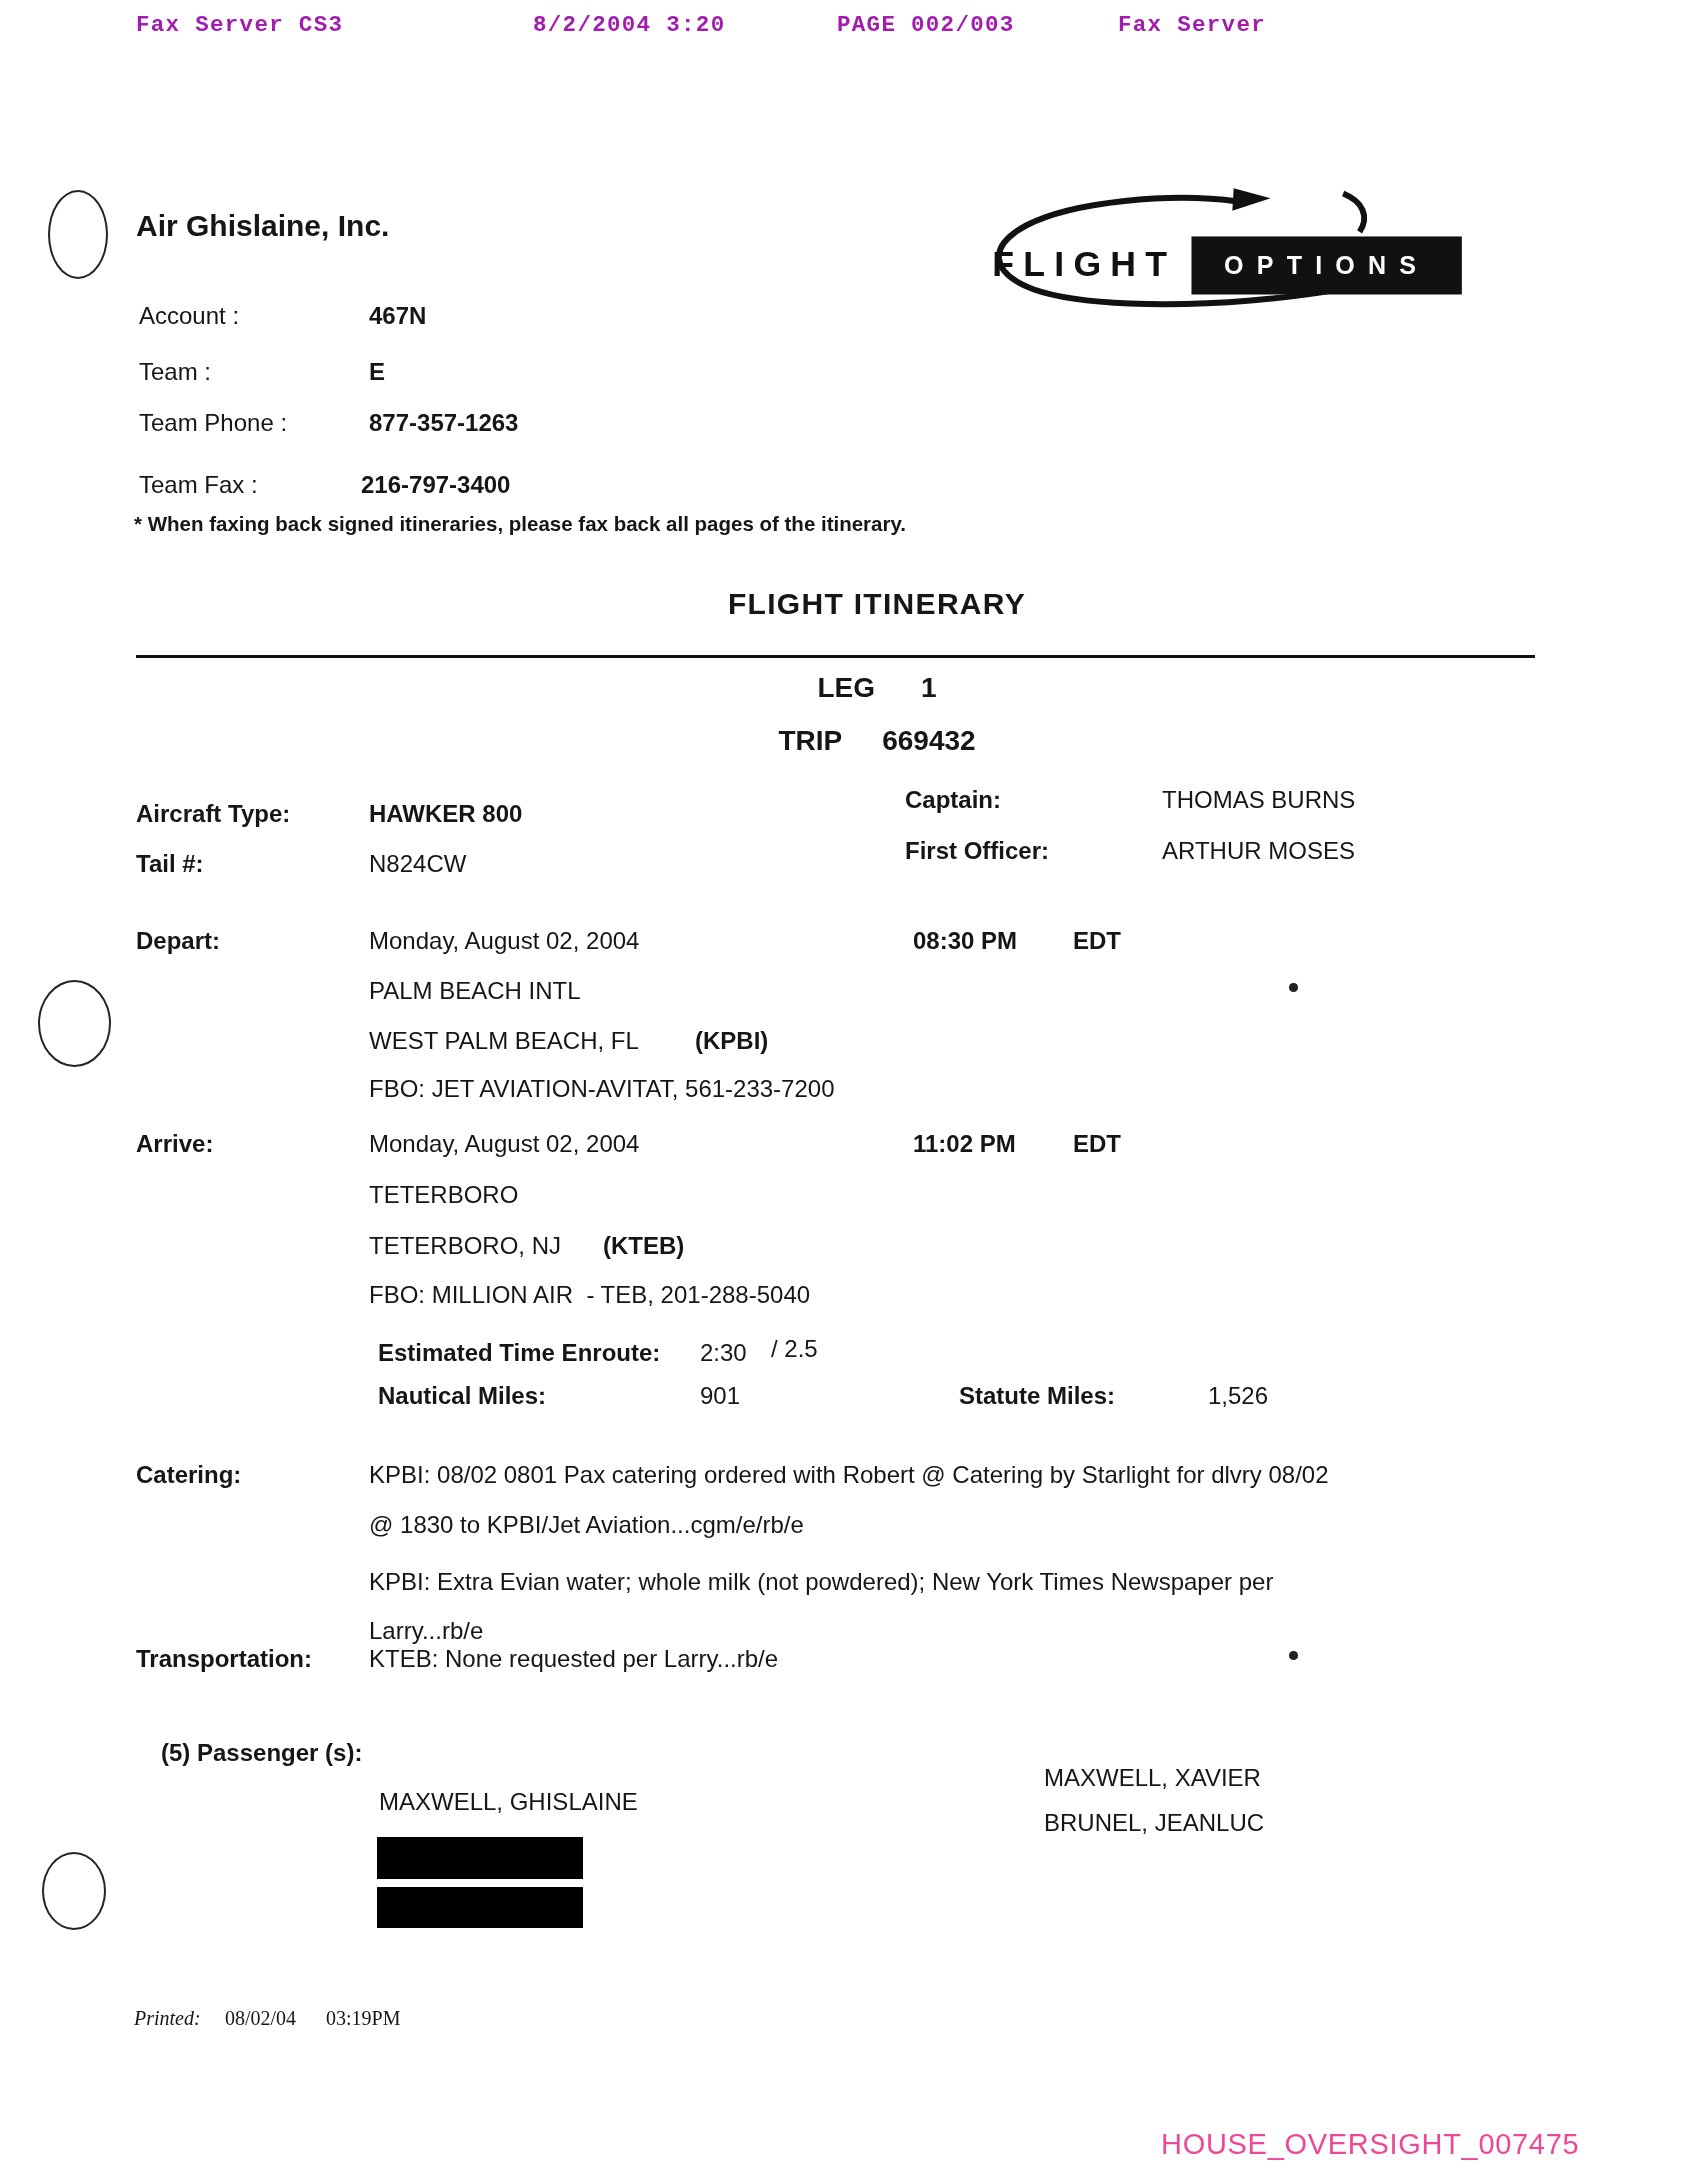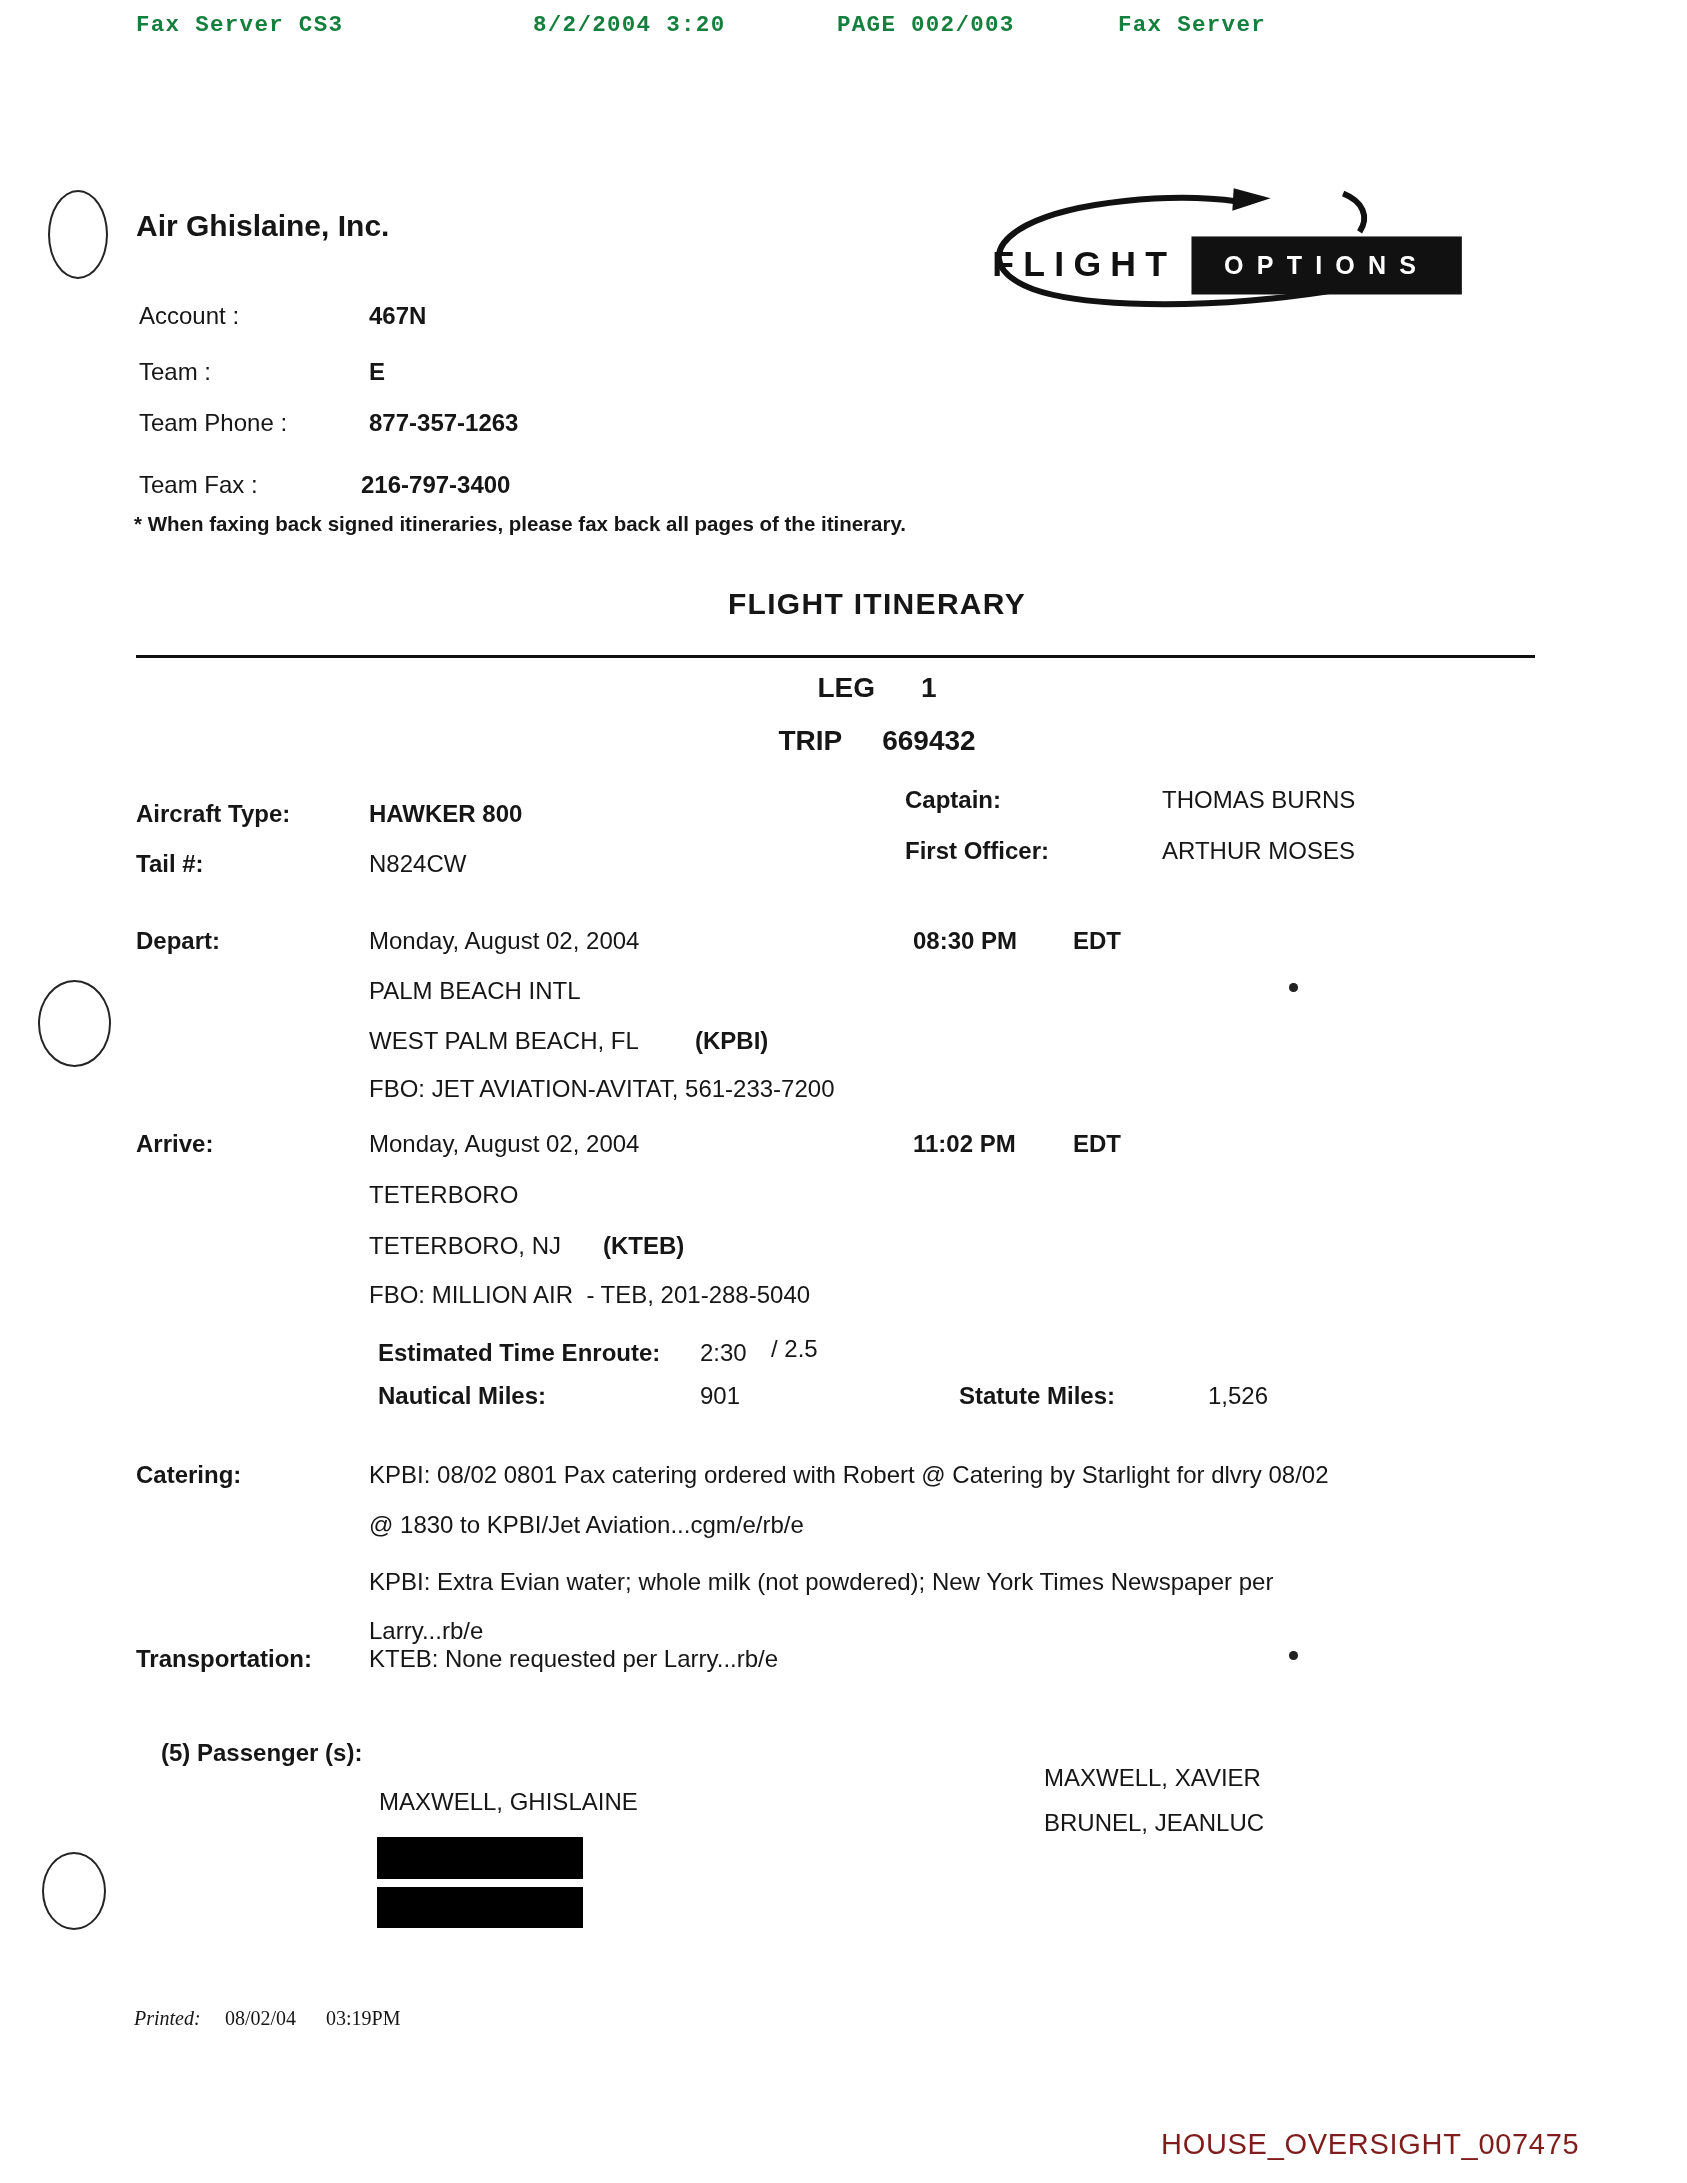--- a/index.html
+++ b/index.html
@@ -1,33 +1,33 @@
 <!DOCTYPE html>
 <html style="font-size:10.6px"><head>
 <meta charset="utf-8">
 <style>
   html,body{margin:0;padding:0;background:#ffffff;}
   .page{position:relative;width:1687px;height:2183px;background:#ffffff;overflow:hidden;
         font-family:"Liberation Sans",sans-serif;color:#161616;}
   .t{position:absolute;white-space:pre;line-height:1.1;}
-  .mono{font-family:"Liberation Mono","DejaVu Sans Mono",monospace;font-weight:700;font-size:22.5px;letter-spacing:1.3px;color:#15803d;}
+  .mono{font-family:"Liberation Mono","DejaVu Sans Mono",monospace;font-weight:700;font-size:22.5px;letter-spacing:1.3px;color:#a21caf;}
   .b{font-weight:700;}
   .r{font-weight:400;}
   .fs36{font-size:24px;}
   .fs31{font-size:20.5px;}
   .fs46{font-size:30px;}
   .fs42{font-size:28px;}
   .serif{font-family:"Liberation Serif","DejaVu Serif",serif;font-size:20px;font-weight:400;}
   .punch{position:absolute;border:2px solid #242424;border-radius:50%;background:transparent;}
   .rule{position:absolute;background:#111;}
   .center-wrap{position:absolute;left:136px;width:1482px;text-align:center;}
   .legline{position:absolute;left:136px;width:1482px;display:flex;justify-content:center;gap:46px;}
   .redact{position:absolute;background:#000;}
   .dot{position:absolute;width:8.6px;height:8.6px;border-radius:50%;background:#222;}
-  .bates{font-size:29px;font-weight:400;letter-spacing:0.7px;color:#7f1d1d;}
+  .bates{font-size:29px;font-weight:400;letter-spacing:0.7px;color:#ec4899;}
 </style>
 </head>
 <body>
 
 <div class="page">
 
   <span class="t mono" style="left:136px;top:13.2px;">Fax Server CS3</span>
   <span class="t mono" style="left:533px;top:13.2px;">8/2/2004 3:20</span>
   <span class="t mono" style="left:837px;top:13.2px;">PAGE 002/003</span>
   <span class="t mono" style="left:1118px;top:13.2px;">Fax Server</span>

